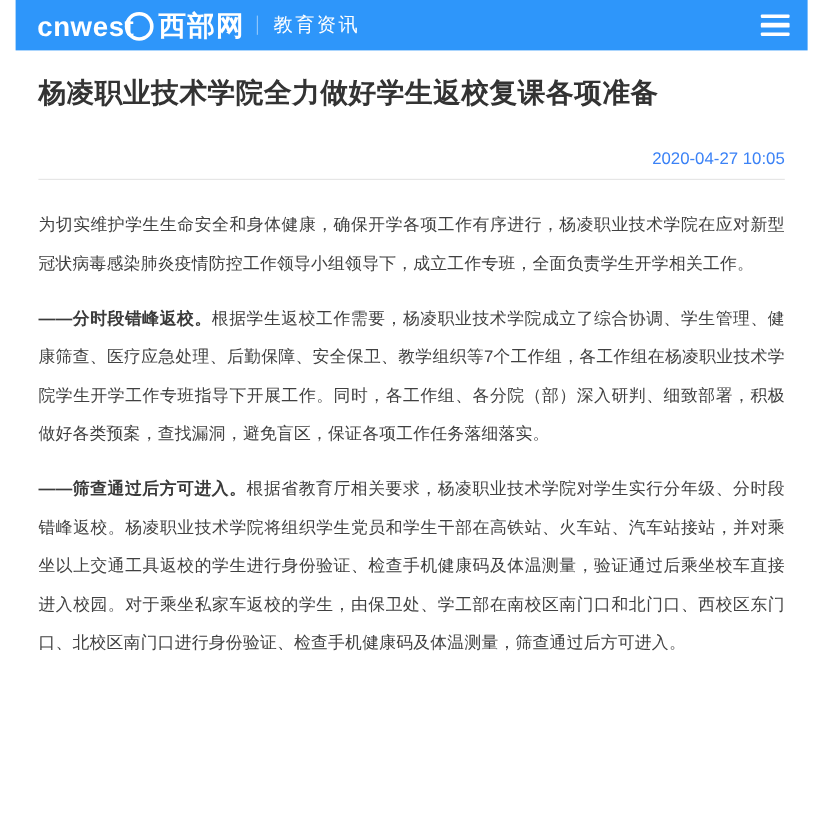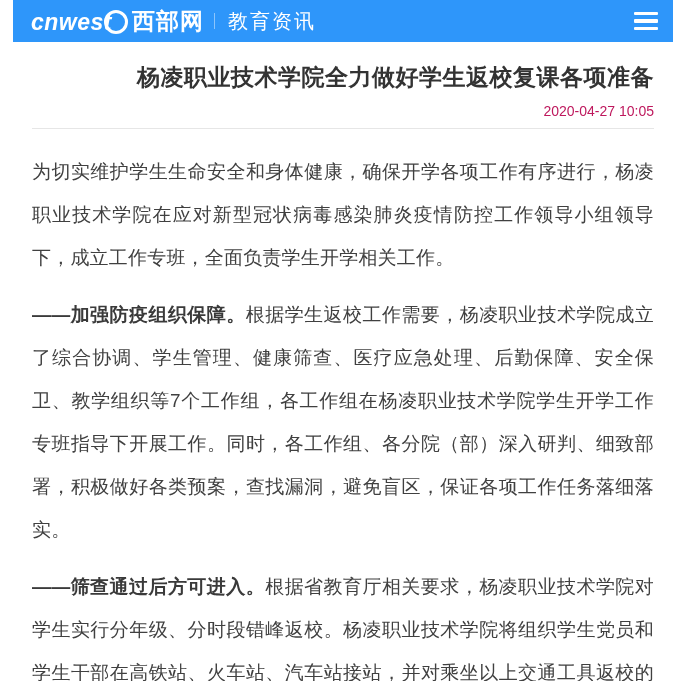--- a/index.html
+++ b/index.html
@@ -23,21 +23,20 @@
   }
   .logo {
     display: flex;
     align-items: center;
     color: #ffffff;
     cursor: pointer;
     text-decoration: none;
   }
   .logo-en {
     font-family: "Liberation Sans", "DejaVu Sans", sans-serif;
-    font-style: italic;
     font-weight: bold;
     font-size: 23px;
     letter-spacing: 0.5px;
     line-height: 1;
     position: relative;
     top: 1px;
   }
   .logo-swoosh {
     display: inline-block;
     width: 24px;
@@ -55,21 +54,21 @@
     letter-spacing: 1px;
   }
   .hdr-divider {
     width: 1px;
     height: 16px;
     background: rgba(255,255,255,0.45);
     margin: 0 13px 0 10px;
   }
   .channel {
     color: #ffffff;
-    font-size: 20px;
+    font-size: 16px;
     letter-spacing: 2px;
     cursor: pointer;
   }
   .hdr-spacer { flex: 1; }
   .hamburger {
     width: 24px;
     display: flex;
     flex-direction: column;
     gap: 4px;
     cursor: pointer;
@@ -84,38 +83,37 @@
   .article {
     padding: 0 19px;
   }
   h1.title {
     margin-top: 20px;
     font-size: 23px;
     line-height: 30px;
     font-weight: bold;
     color: #333333;
     letter-spacing: 0.5px;
-    text-align: right;
   }
   .date-row {
-    margin-top: 9px;
+    margin-top: 30px;
     text-align: right;
     font-size: 14px;
     line-height: 20px;
-    color: #be185d;
+    color: #3b82f6;
   }
   .rule {
     margin-top: 7px;
     border: none;
     border-top: 1px solid #e6e6e6;
     height: 0;
   }
   .body-text p {
-    font-size: 19px;
-    line-height: 43px;
+    font-size: 14px;
+    line-height: 32px;
     color: #404040;
     margin-bottom: 14px;
     text-align: justify;
     letter-spacing: 0.2px;
   }
   .body-text p:first-child { margin-top: 21px; }
   .body-text b { font-weight: bold; color: #3a3a3a; }
 </style>
 </head>
 <body>
@@ -140,18 +138,18 @@
 
   <div class="article">
     <h1 class="title">杨凌职业技术学院全力做好学生返校复课各项准备</h1>
 
     <div class="date-row">2020-04-27 10:05</div>
 
     <hr class="rule">
 
     <div class="body-text">
       <p><b></b><span>为切实维护学生生命安全和身体健康，确保开学各项工作有序进行，杨凌职业技术学院在应对新型冠状病毒感染肺炎疫情防控工作领导小组领导下，成立工作专班，全面负责学生开学相关工作。</span></p>
-      <p><b>——加强防疫组织保障。</b><span>根据学生返校工作需要，杨凌职业技术学院成立了综合协调、学生管理、健康筛查、医疗应急处理、后勤保障、安全保卫、教学组织等7个工作组，各工作组在杨凌职业技术学院学生开学工作专班指导下开展工作。同时，各工作组、各分院（部）深入研判、细致部署，积极做好各类预案，查找漏洞，避免盲区，保证各项工作任务落细落实。</span></p>
+      <p><b>——分时段错峰返校。</b><span>根据学生返校工作需要，杨凌职业技术学院成立了综合协调、学生管理、健康筛查、医疗应急处理、后勤保障、安全保卫、教学组织等7个工作组，各工作组在杨凌职业技术学院学生开学工作专班指导下开展工作。同时，各工作组、各分院（部）深入研判、细致部署，积极做好各类预案，查找漏洞，避免盲区，保证各项工作任务落细落实。</span></p>
       <p><b>——筛查通过后方可进入。</b><span>根据省教育厅相关要求，杨凌职业技术学院对学生实行分年级、分时段错峰返校。杨凌职业技术学院将组织学生党员和学生干部在高铁站、火车站、汽车站接站，并对乘坐以上交通工具返校的学生进行身份验证、检查手机健康码及体温测量，验证通过后乘坐校车直接进入校园。对于乘坐私家车返校的学生，由保卫处、学工部在南校区南门口和北门口、西校区东门口、北校区南门口进行身份验证、检查手机健康码及体温测量，筛查通过后方可进入。</span></p>
     </div>
   </div>
 
 </div>
 
 </body></html>

